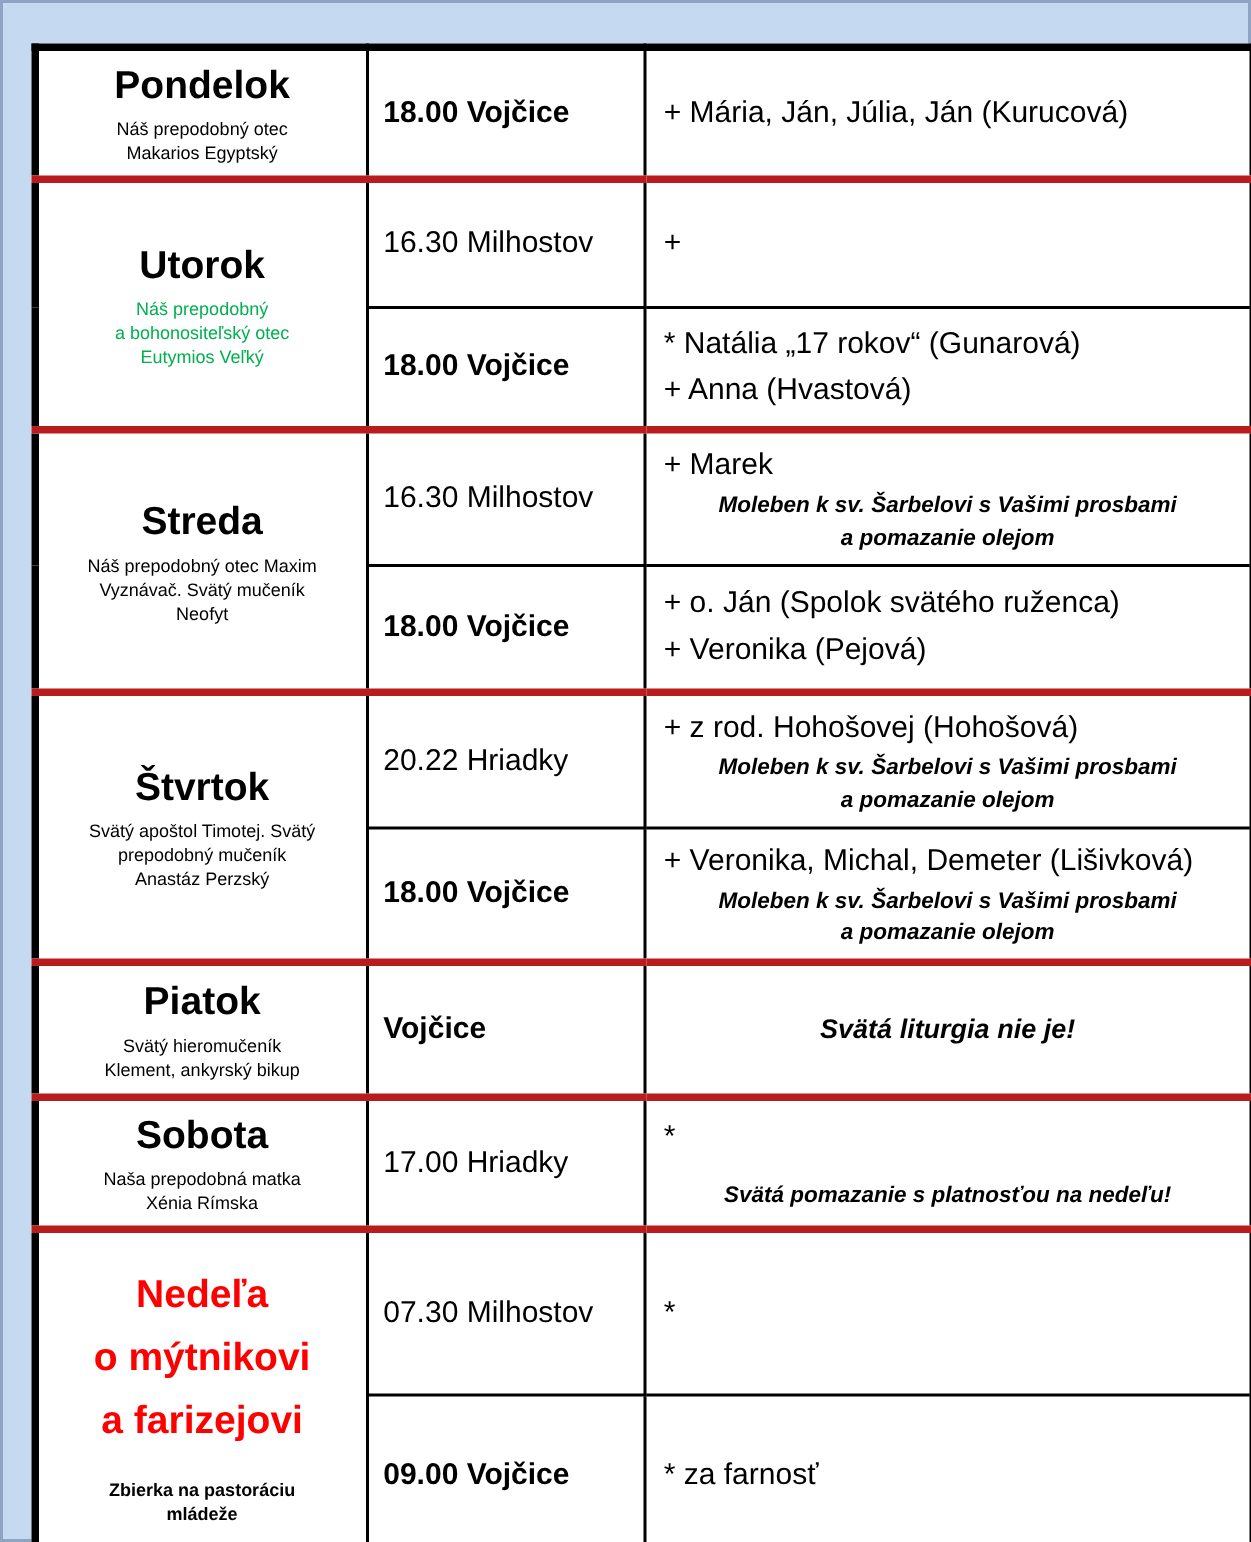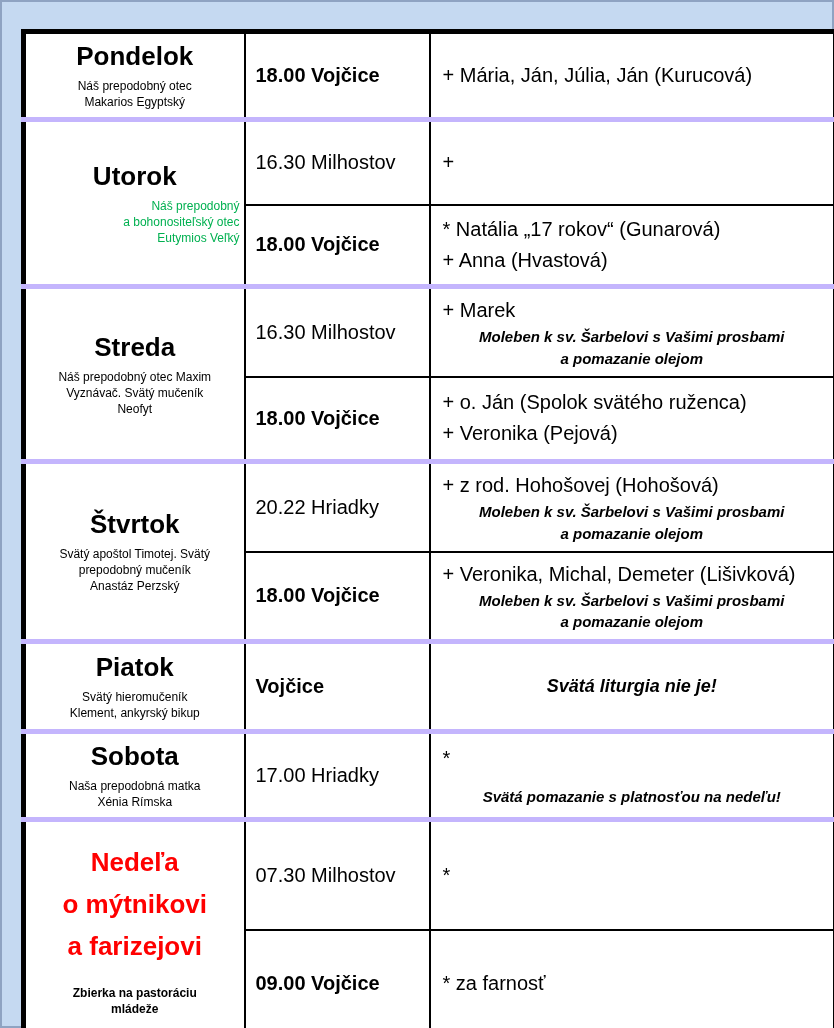--- a/index.html
+++ b/index.html
@@ -19,33 +19,33 @@
     position: absolute;
     left: 21px; top: 10px;
     width: 812px; height: 997px;
     border-collapse: collapse;
     table-layout: fixed;
     background: #ffffff;
     border: 5px solid #000;
     margin-top: 19px;
   }
   td { border: 2px solid #000; overflow: hidden; }
-  tr.sep td { border-top: 5px solid #c4b5fd; }
+  tr.sep td { border-top: 5px solid #b91c1c; }
 
   td.day-cell { text-align: center; vertical-align: middle; padding: 2px 4px; }
   .day-name {
     font-size: 26px; font-weight: bold;
     white-space: pre-line; line-height: 1.3;
   }
   .day-name.red { color: #ff0000; line-height: 1.62; text-align: center; }
   .day-sub {
     font-size: 12px; line-height: 1.35;
     white-space: pre-line; margin-top: 4px;
   }
-  .day-sub.green { color: #00b050; text-align: right; }
+  .day-sub.green { color: #00b050; }
   .day-sub.boldsub { font-weight: bold; margin-top: 18px; }
 
   td.time-cell {
     vertical-align: middle; text-align: left;
     font-size: 20px; padding-left: 10px; padding-right: 4px;
   }
   td.time-cell.bold { font-weight: bold; }
 
   td.intent-cell {
     vertical-align: middle; text-align: left;

